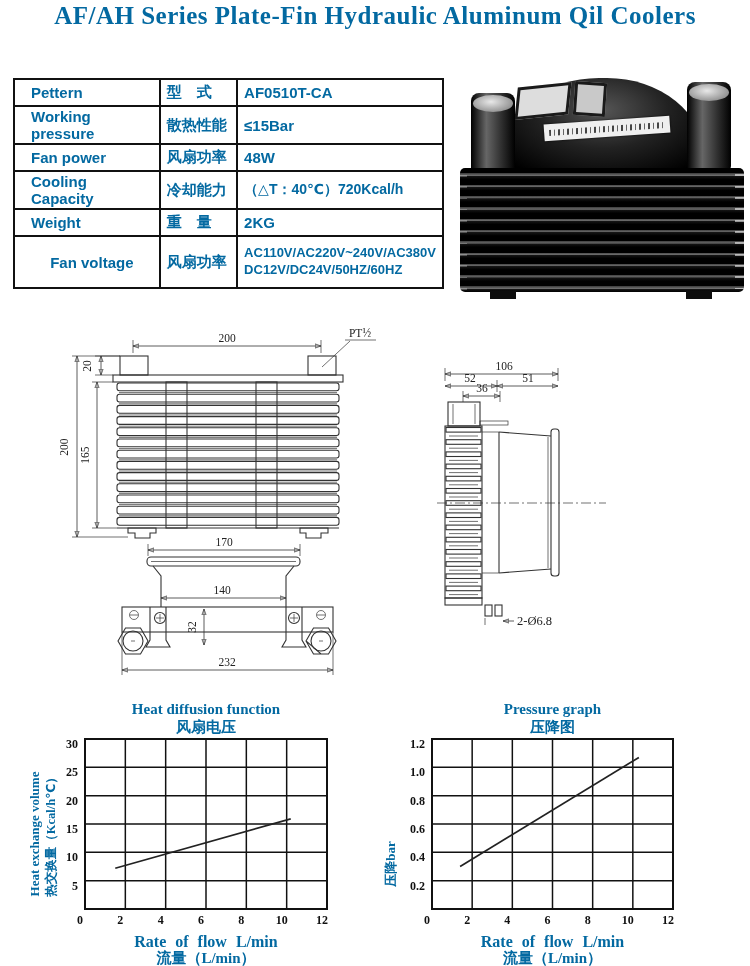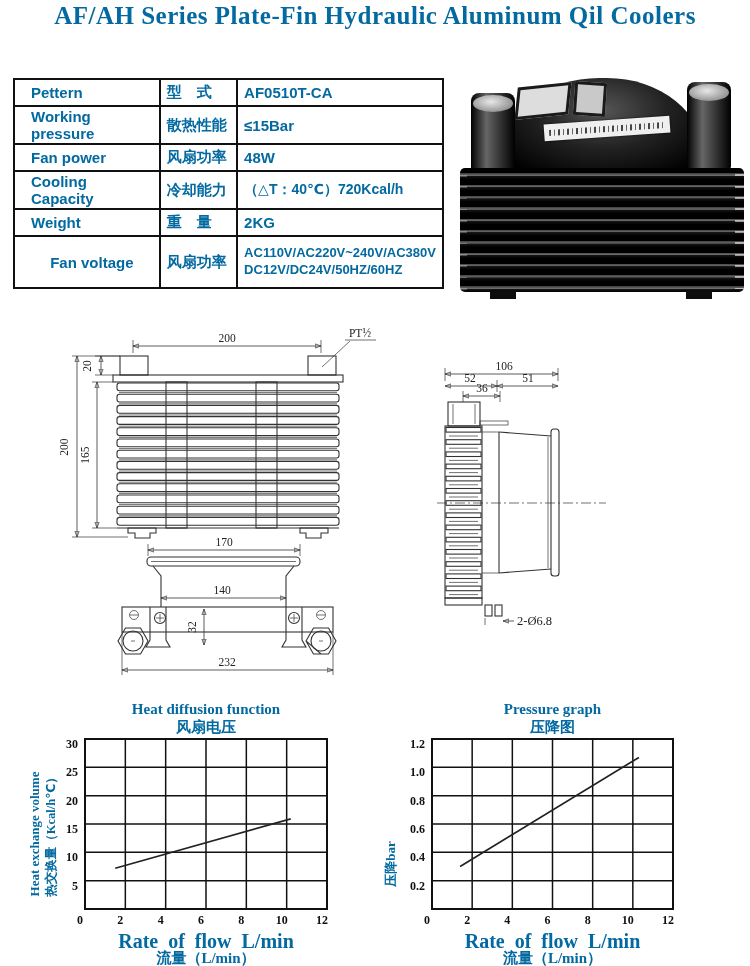--- a/index.html
+++ b/index.html
@@ -65,21 +65,21 @@
   #chart-right{left:378px;width:352px;}
   .chart-titles{text-align:center;font-weight:bold;}
   #chart-left .chart-titles{margin-left:63px;width:242px;}
   #chart-right .chart-titles{margin-left:54px;width:241px;}
   .chart-title{font-size:15px;line-height:17px;}
   .chart-subtitle{font-size:15px;line-height:18px;}
   .chart svg{display:block;}
   .xlabels{text-align:center;font-weight:bold;}
   #chart-left .xlabels{margin-left:63px;width:242px;}
   #chart-right .xlabels{margin-left:54px;width:241px;}
-  .xlabel-en{font-size:20px;line-height:17px;word-spacing:5px;}
+  .xlabel-en{font-size:16px;line-height:17px;word-spacing:5px;}
   .xlabel-zh{font-size:15px;line-height:17px;}
   .ylab{position:absolute;transform:rotate(-90deg);text-align:center;font-weight:bold;}
   #chart-left .ylab{left:-66px;top:80px;width:176px;height:36px;line-height:17px;}
   #chart-right .ylab{left:-37px;top:120px;width:100px;height:16px;line-height:16px;}
   .ylab .l1{font-size:13px;} .ylab .l2{font-size:12.5px;}
 </style>
 </head>
 <body>
 
 <div id="page">

